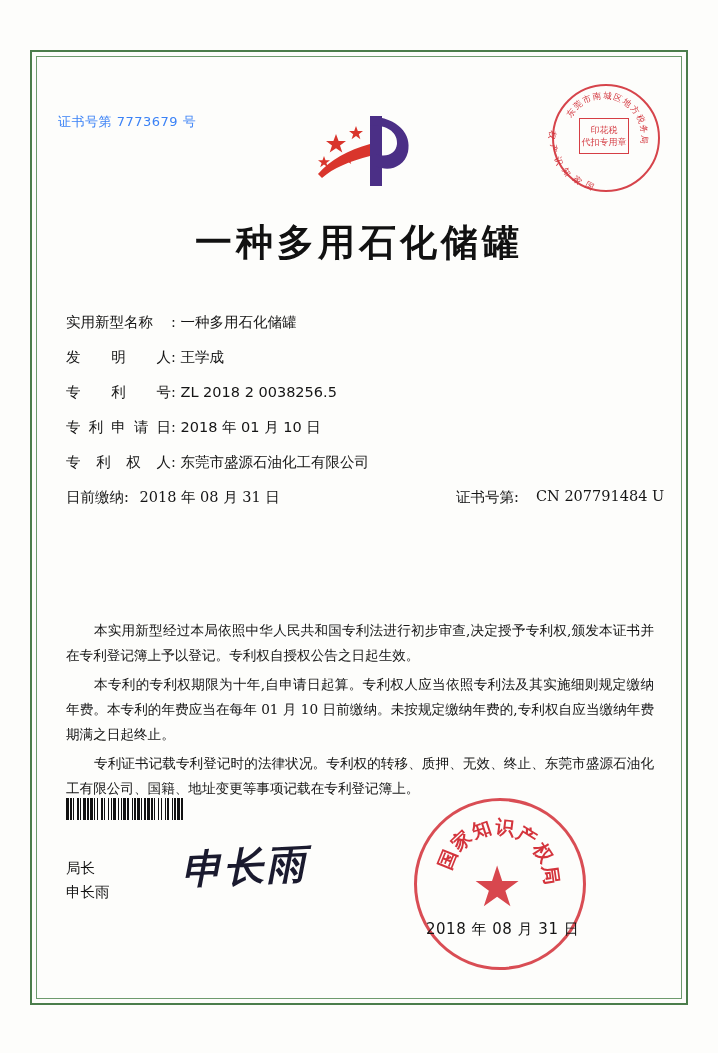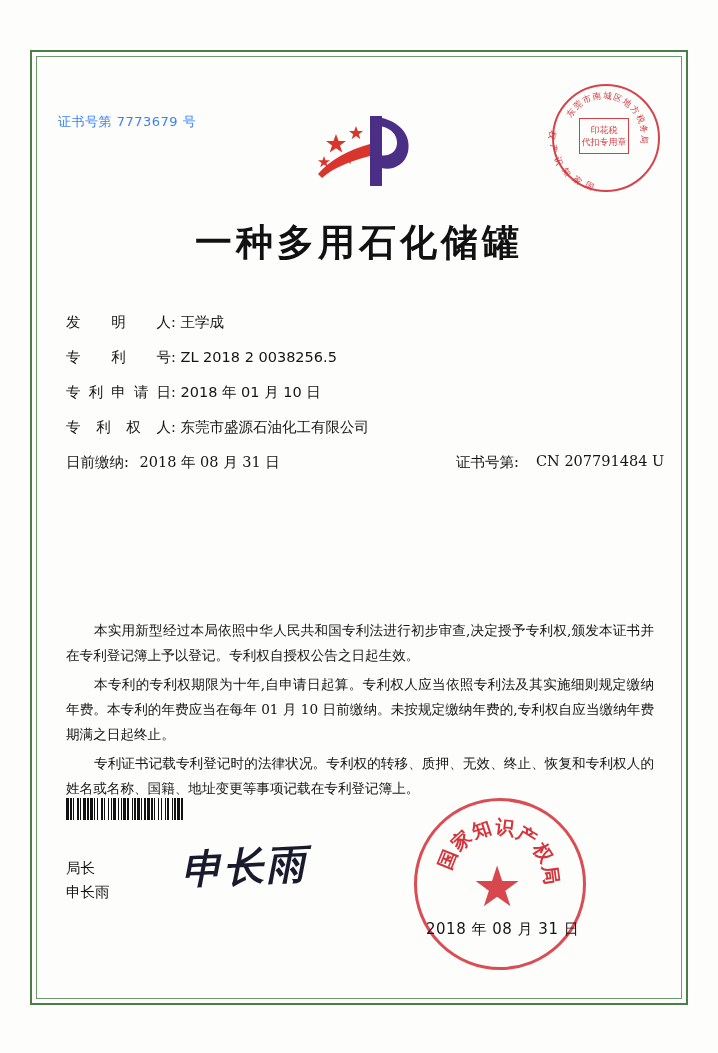--- a/index.html
+++ b/index.html
@@ -317,20 +317,24 @@
     <div class="inner-box">
       <div>印花税</div>
       <div>代扣专用章</div>
     </div>
   </div>
 
   <div id="doc-title">一种多用石化储罐</div>
 
   <div id="fields">
     <div class="field-row">
+      <span class="field-label">实用新型名称</span><span>:</span>
+      <span class="field-value">一种多用石化储罐</span>
+    </div>
+    <div class="field-row">
       <span class="field-label spread">发 明 人</span><span>:</span>
       <span class="field-value">王学成</span>
     </div>
     <div class="field-row">
       <span class="field-label spread">专 利 号</span><span>:</span>
       <span class="field-value">ZL 2018 2 0038256.5</span>
     </div>
     <div class="field-row">
       <span class="field-label spread">专利申请日</span><span>:</span>
       <span class="field-value">2018 年 01 月 10 日</span>
@@ -343,21 +347,21 @@
       <span>日前缴纳:</span>
       <span class="field-value" style="margin-left:6px;">2018 年 08 月 31 日</span>
       <span class="right-label">证书号第:</span>
       <span class="right-value">CN 207791484 U</span>
     </div>
   </div>
 
   <div id="paragraphs">
     <p>本实用新型经过本局依照中华人民共和国专利法进行初步审查,决定授予专利权,颁发本证书并在专利登记簿上予以登记。专利权自授权公告之日起生效。</p>
     <p>本专利的专利权期限为十年,自申请日起算。专利权人应当依照专利法及其实施细则规定缴纳年费。本专利的年费应当在每年 01 月 10 日前缴纳。未按规定缴纳年费的,专利权自应当缴纳年费期满之日起终止。</p>
-    <p>专利证书记载专利登记时的法律状况。专利权的转移、质押、无效、终止、恢复和专利权人的姓名或名称、国籍、地址变更等事项记载在专利登记簿上。</p>
+    <p>专利证书记载专利登记时的法律状况。专利权的转移、质押、无效、终止、东莞市盛源石油化工有限公司、国籍、地址变更等事项记载在专利登记簿上。</p>
   </div>
 
   <div id="barcode">
       <i style="left: 0px; width: 3px;"></i>
       <i style="left: 4px; width: 2px;"></i>
       <i style="left: 7px; width: 1px;"></i>
       <i style="left: 11px; width: 2px;"></i>
       <i style="left: 14px; width: 1px;"></i>
       <i style="left: 17px; width: 3px;"></i>
       <i style="left: 21px; width: 2px;"></i>

